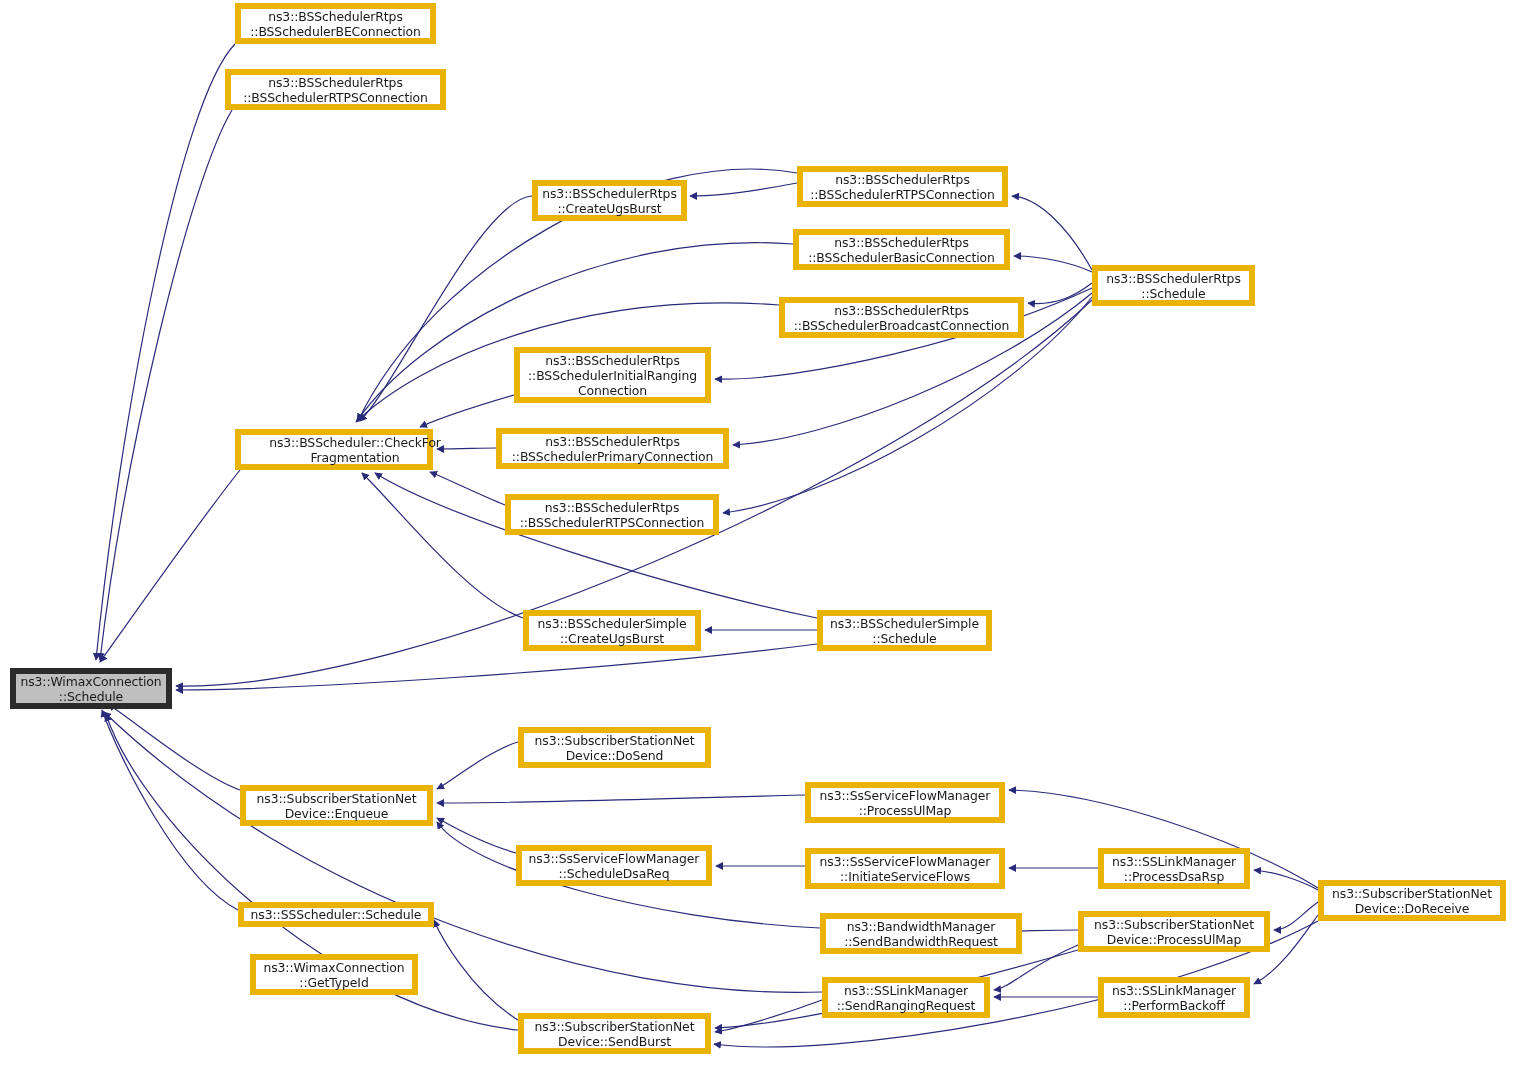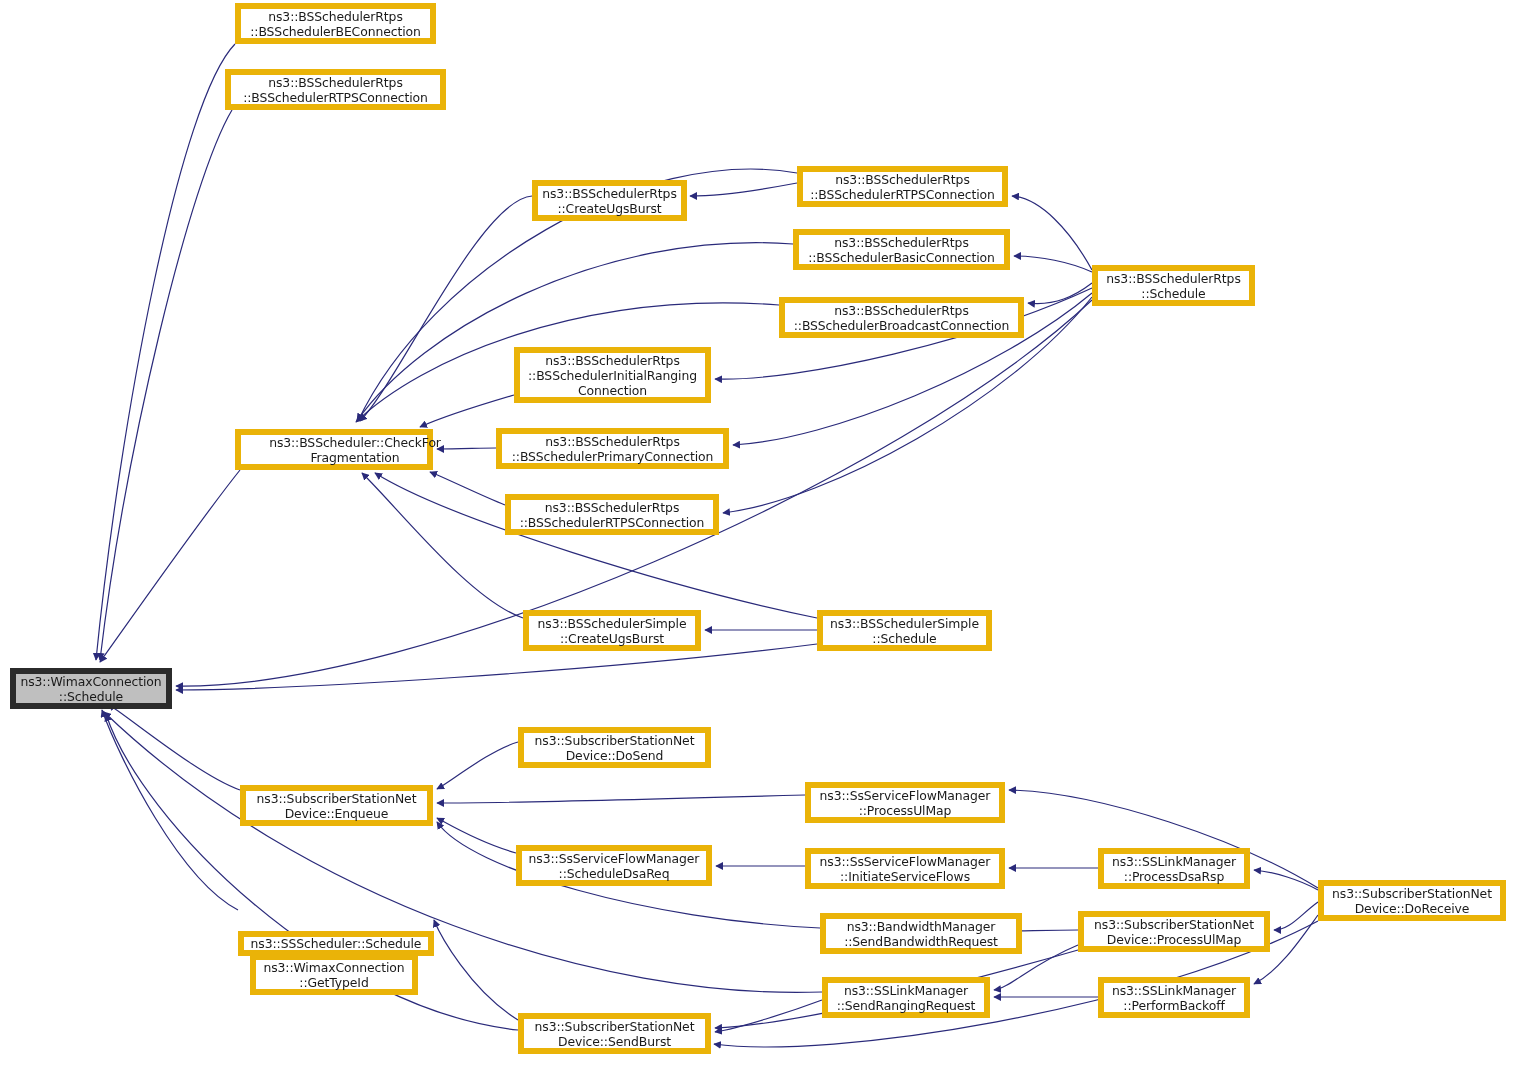--- a/index.html
+++ b/index.html
@@ -116,21 +116,21 @@
       <div class="node" style="left: 523px; top: 610px; width: 178px; height: 41px;"><span class="node-line">ns3::BSSchedulerSimple</span><span class="node-line">::CreateUgsBurst</span></div>
       <div class="node" style="left: 817px; top: 610px; width: 175px; height: 41px;"><span class="node-line">ns3::BSSchedulerSimple</span><span class="node-line">::Schedule</span></div>
       <div class="node highlight" style="left: 10px; top: 668px; width: 162px; height: 41px;"><span class="node-line">ns3::WimaxConnection</span><span class="node-line">::Schedule</span></div>
       <div class="node" style="left: 518px; top: 727px; width: 193px; height: 41px;"><span class="node-line">ns3::SubscriberStationNet</span><span class="node-line">Device::DoSend</span></div>
       <div class="node" style="left: 240px; top: 785px; width: 193px; height: 41px;"><span class="node-line">ns3::SubscriberStationNet</span><span class="node-line">Device::Enqueue</span></div>
       <div class="node" style="left: 805px; top: 782px; width: 200px; height: 41px;"><span class="node-line">ns3::SsServiceFlowManager</span><span class="node-line">::ProcessUlMap</span></div>
       <div class="node" style="left: 516px; top: 845px; width: 196px; height: 41px;"><span class="node-line">ns3::SsServiceFlowManager</span><span class="node-line">::ScheduleDsaReq</span></div>
       <div class="node" style="left: 805px; top: 848px; width: 200px; height: 41px;"><span class="node-line">ns3::SsServiceFlowManager</span><span class="node-line">::InitiateServiceFlows</span></div>
       <div class="node" style="left: 1098px; top: 848px; width: 152px; height: 41px;"><span class="node-line">ns3::SSLinkManager</span><span class="node-line">::ProcessDsaRsp</span></div>
       <div class="node" style="left: 1318px; top: 880px; width: 188px; height: 41px;"><span class="node-line">ns3::SubscriberStationNet</span><span class="node-line">Device::DoReceive</span></div>
-      <div class="node" style="left: 238px; top: 902px; width: 196px; height: 25px; margin-top: 29px;"><span class="node-line">ns3::SSScheduler::Schedule</span></div>
+      <div class="node" style="left: 238px; top: 902px; width: 196px; height: 25px;"><span class="node-line">ns3::SSScheduler::Schedule</span></div>
       <div class="node" style="left: 820px; top: 913px; width: 202px; height: 41px;"><span class="node-line">ns3::BandwidthManager</span><span class="node-line">::SendBandwidthRequest</span></div>
       <div class="node" style="left: 1078px; top: 911px; width: 192px; height: 41px;"><span class="node-line">ns3::SubscriberStationNet</span><span class="node-line">Device::ProcessUlMap</span></div>
       <div class="node" style="left: 250px; top: 954px; width: 168px; height: 41px;"><span class="node-line">ns3::WimaxConnection</span><span class="node-line">::GetTypeId</span></div>
       <div class="node" style="left: 822px; top: 977px; width: 168px; height: 41px;"><span class="node-line">ns3::SSLinkManager</span><span class="node-line">::SendRangingRequest</span></div>
       <div class="node" style="left: 1098px; top: 977px; width: 152px; height: 41px;"><span class="node-line">ns3::SSLinkManager</span><span class="node-line">::PerformBackoff</span></div>
       <div class="node" style="left: 518px; top: 1013px; width: 193px; height: 41px;"><span class="node-line">ns3::SubscriberStationNet</span><span class="node-line">Device::SendBurst</span></div>
     </div>
 </div>
 
 </body></html>

